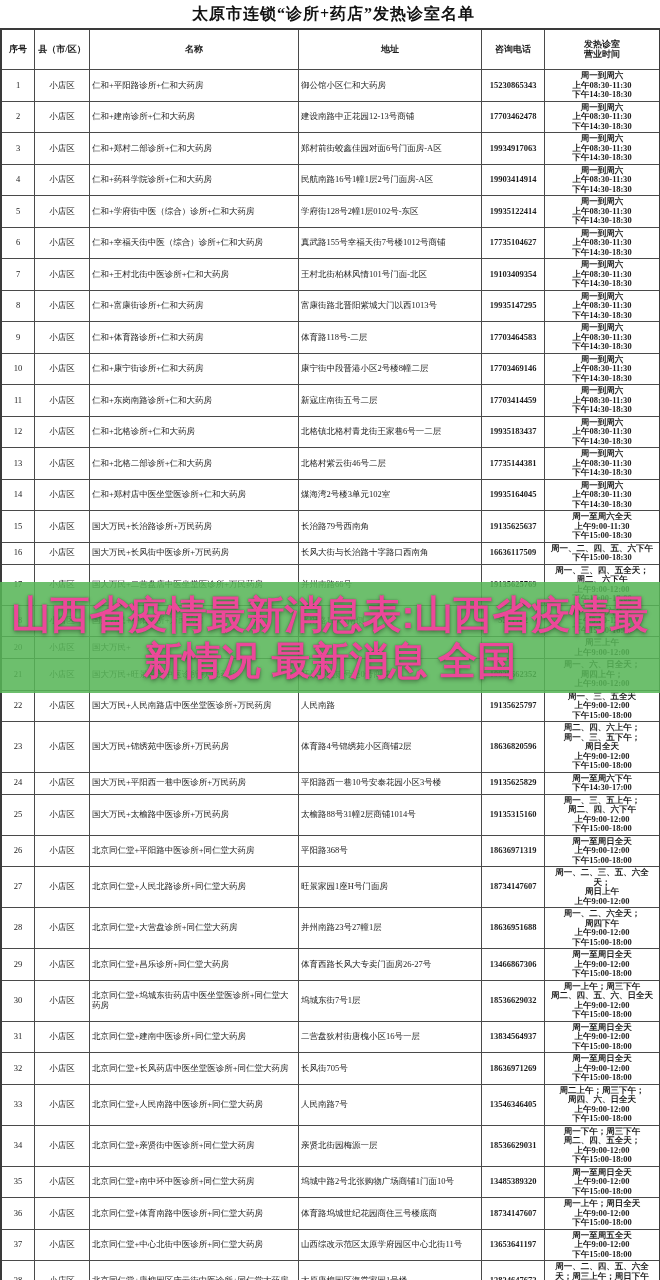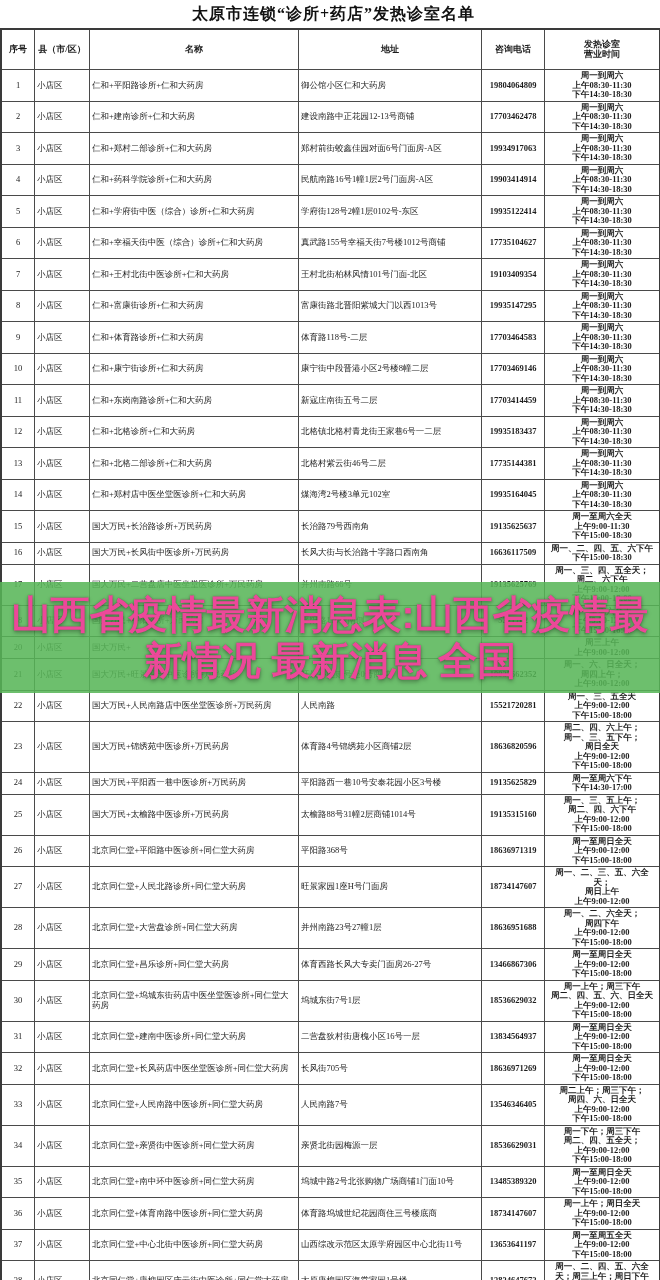--- a/index.html
+++ b/index.html
@@ -22,21 +22,21 @@
     border:1px solid #4a4a4a;
     font-size:8.5px;line-height:9.5px;
     padding:1px 2px;vertical-align:middle;
     overflow:hidden;
   }
   .clinics th{
     font-weight:bold;text-align:center;font-size:9px;white-space:pre-line;
     padding:10px 1px;
   }
   .c-no{width:30px;text-align:center;}
-  .c-district{width:52px;text-align:left;}
+  .c-district{width:52px;text-align:center;}
   .c-name{width:206px;text-align:left;margin-top:10px;}
   .c-addr{width:180px;text-align:left;}
   .c-phone{width:60px;text-align:center;font-weight:bold;}
   .c-hours{width:112px;text-align:center;font-weight:bold;}
   
   .overlay-band{
     position:absolute;left:0;top:582px;width:660px;height:111px;
     display:flex;flex-direction:column;justify-content:center;align-items:center;
     z-index:5;pointer-events:none;
   }
@@ -63,21 +63,21 @@
       <th class="c-hours">发热诊室
 营业时间</th>
     </tr>
   </thead>
   <tbody>
       <tr>
         <td class="c-no">1</td>
         <td class="c-district">小店区</td>
         <td class="c-name">仁和+平阳路诊所+仁和大药房</td>
         <td class="c-addr">御公馆小区仁和大药房</td>
-        <td class="c-phone">19804064809</td>
+        <td class="c-phone">15230865343</td>
         <td class="c-hours">周一到周六<br>上午08:30-11:30<br>下午14:30-18:30</td>
       </tr>
       <tr>
         <td class="c-no">2</td>
         <td class="c-district">小店区</td>
         <td class="c-name">仁和+建南诊所+仁和大药房</td>
         <td class="c-addr">建设南路中正花园12-13号商铺</td>
         <td class="c-phone">17703462478</td>
         <td class="c-hours">周一到周六<br>上午08:30-11:30<br>下午14:30-18:30</td>
       </tr>
@@ -223,21 +223,21 @@
         <td class="c-name">国大万民+旺景家园中医诊所+万民药房</td>
         <td class="c-addr">旺景小区贰号座0号商铺</td>
         <td class="c-phone">19935662352</td>
         <td class="c-hours">周一、六、日全天；<br>周四上午；<br>上午9:00-12:00</td>
       </tr>
       <tr>
         <td class="c-no">22</td>
         <td class="c-district">小店区</td>
         <td class="c-name">国大万民+人民南路店中医坐堂医诊所+万民药房</td>
         <td class="c-addr">人民南路</td>
-        <td class="c-phone">15521720281</td>
+        <td class="c-phone">19135625797</td>
         <td class="c-hours">周一、三、五全天<br>上午9:00-12:00<br>下午15:00-18:00</td>
       </tr>
       <tr>
         <td class="c-no">23</td>
         <td class="c-district">小店区</td>
         <td class="c-name">国大万民+锦绣苑中医诊所+万民药房</td>
         <td class="c-addr">体育路4号锦绣苑小区商铺2层</td>
         <td class="c-phone">18636820596</td>
         <td class="c-hours">周二、四、六上午；<br>周一、三、五下午；<br>周日全天<br>上午9:00-12:00<br>下午15:00-18:00</td>
       </tr>

